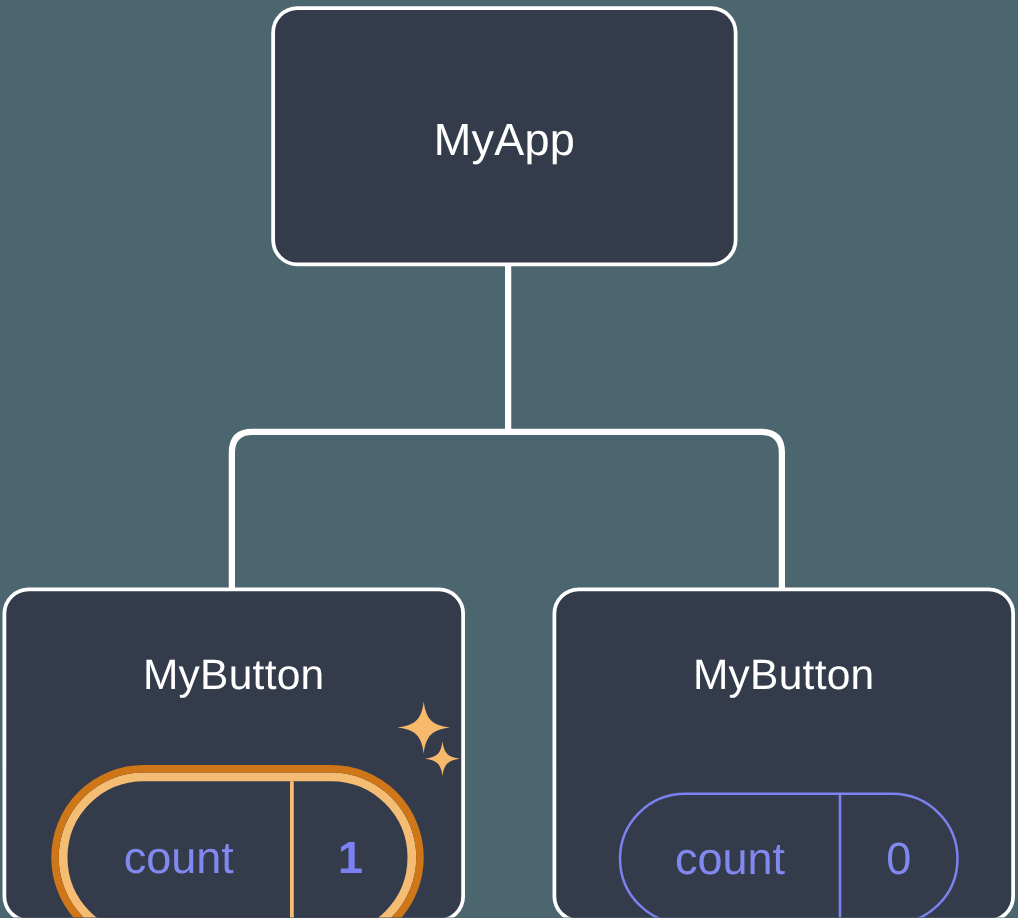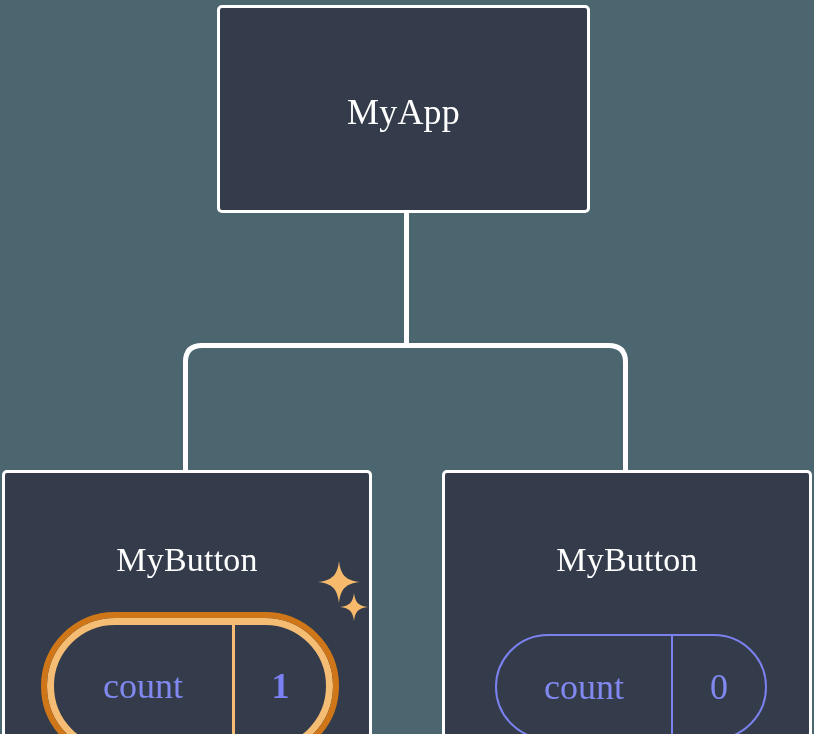--- a/index.html
+++ b/index.html
@@ -29,22 +29,21 @@
     height: 734px;
     pointer-events: none;
   }
 
   
   .node {
     position: absolute;
     box-sizing: border-box;
     background: #343c4b;
     border: 3px solid #ffffff;
-    border-radius: 5px;
-    font-family: Liberation Serif, serif;
+    border-radius: 21px;
   }
   .node-root {
     left: 217px;
     top: 5px;
     width: 373px;
     height: 208px;
   }
   .node-child-left {
     left: 2px;
     top: 470px;
@@ -70,21 +69,20 @@
     white-space: nowrap;
   }
   .node-root .node-title {
     top: 83px;
     font-size: 36px;
   }
   .node-child-left .node-title,
   .node-child-right .node-title {
     top: 48px;
     font-size: 34px;
-    margin-top: 20px;
   }
 
   
   .state-pill {
     position: absolute;
     box-sizing: border-box;
     display: flex;
     align-items: stretch;
     border-radius: 999px;
     margin-top: 45px;

